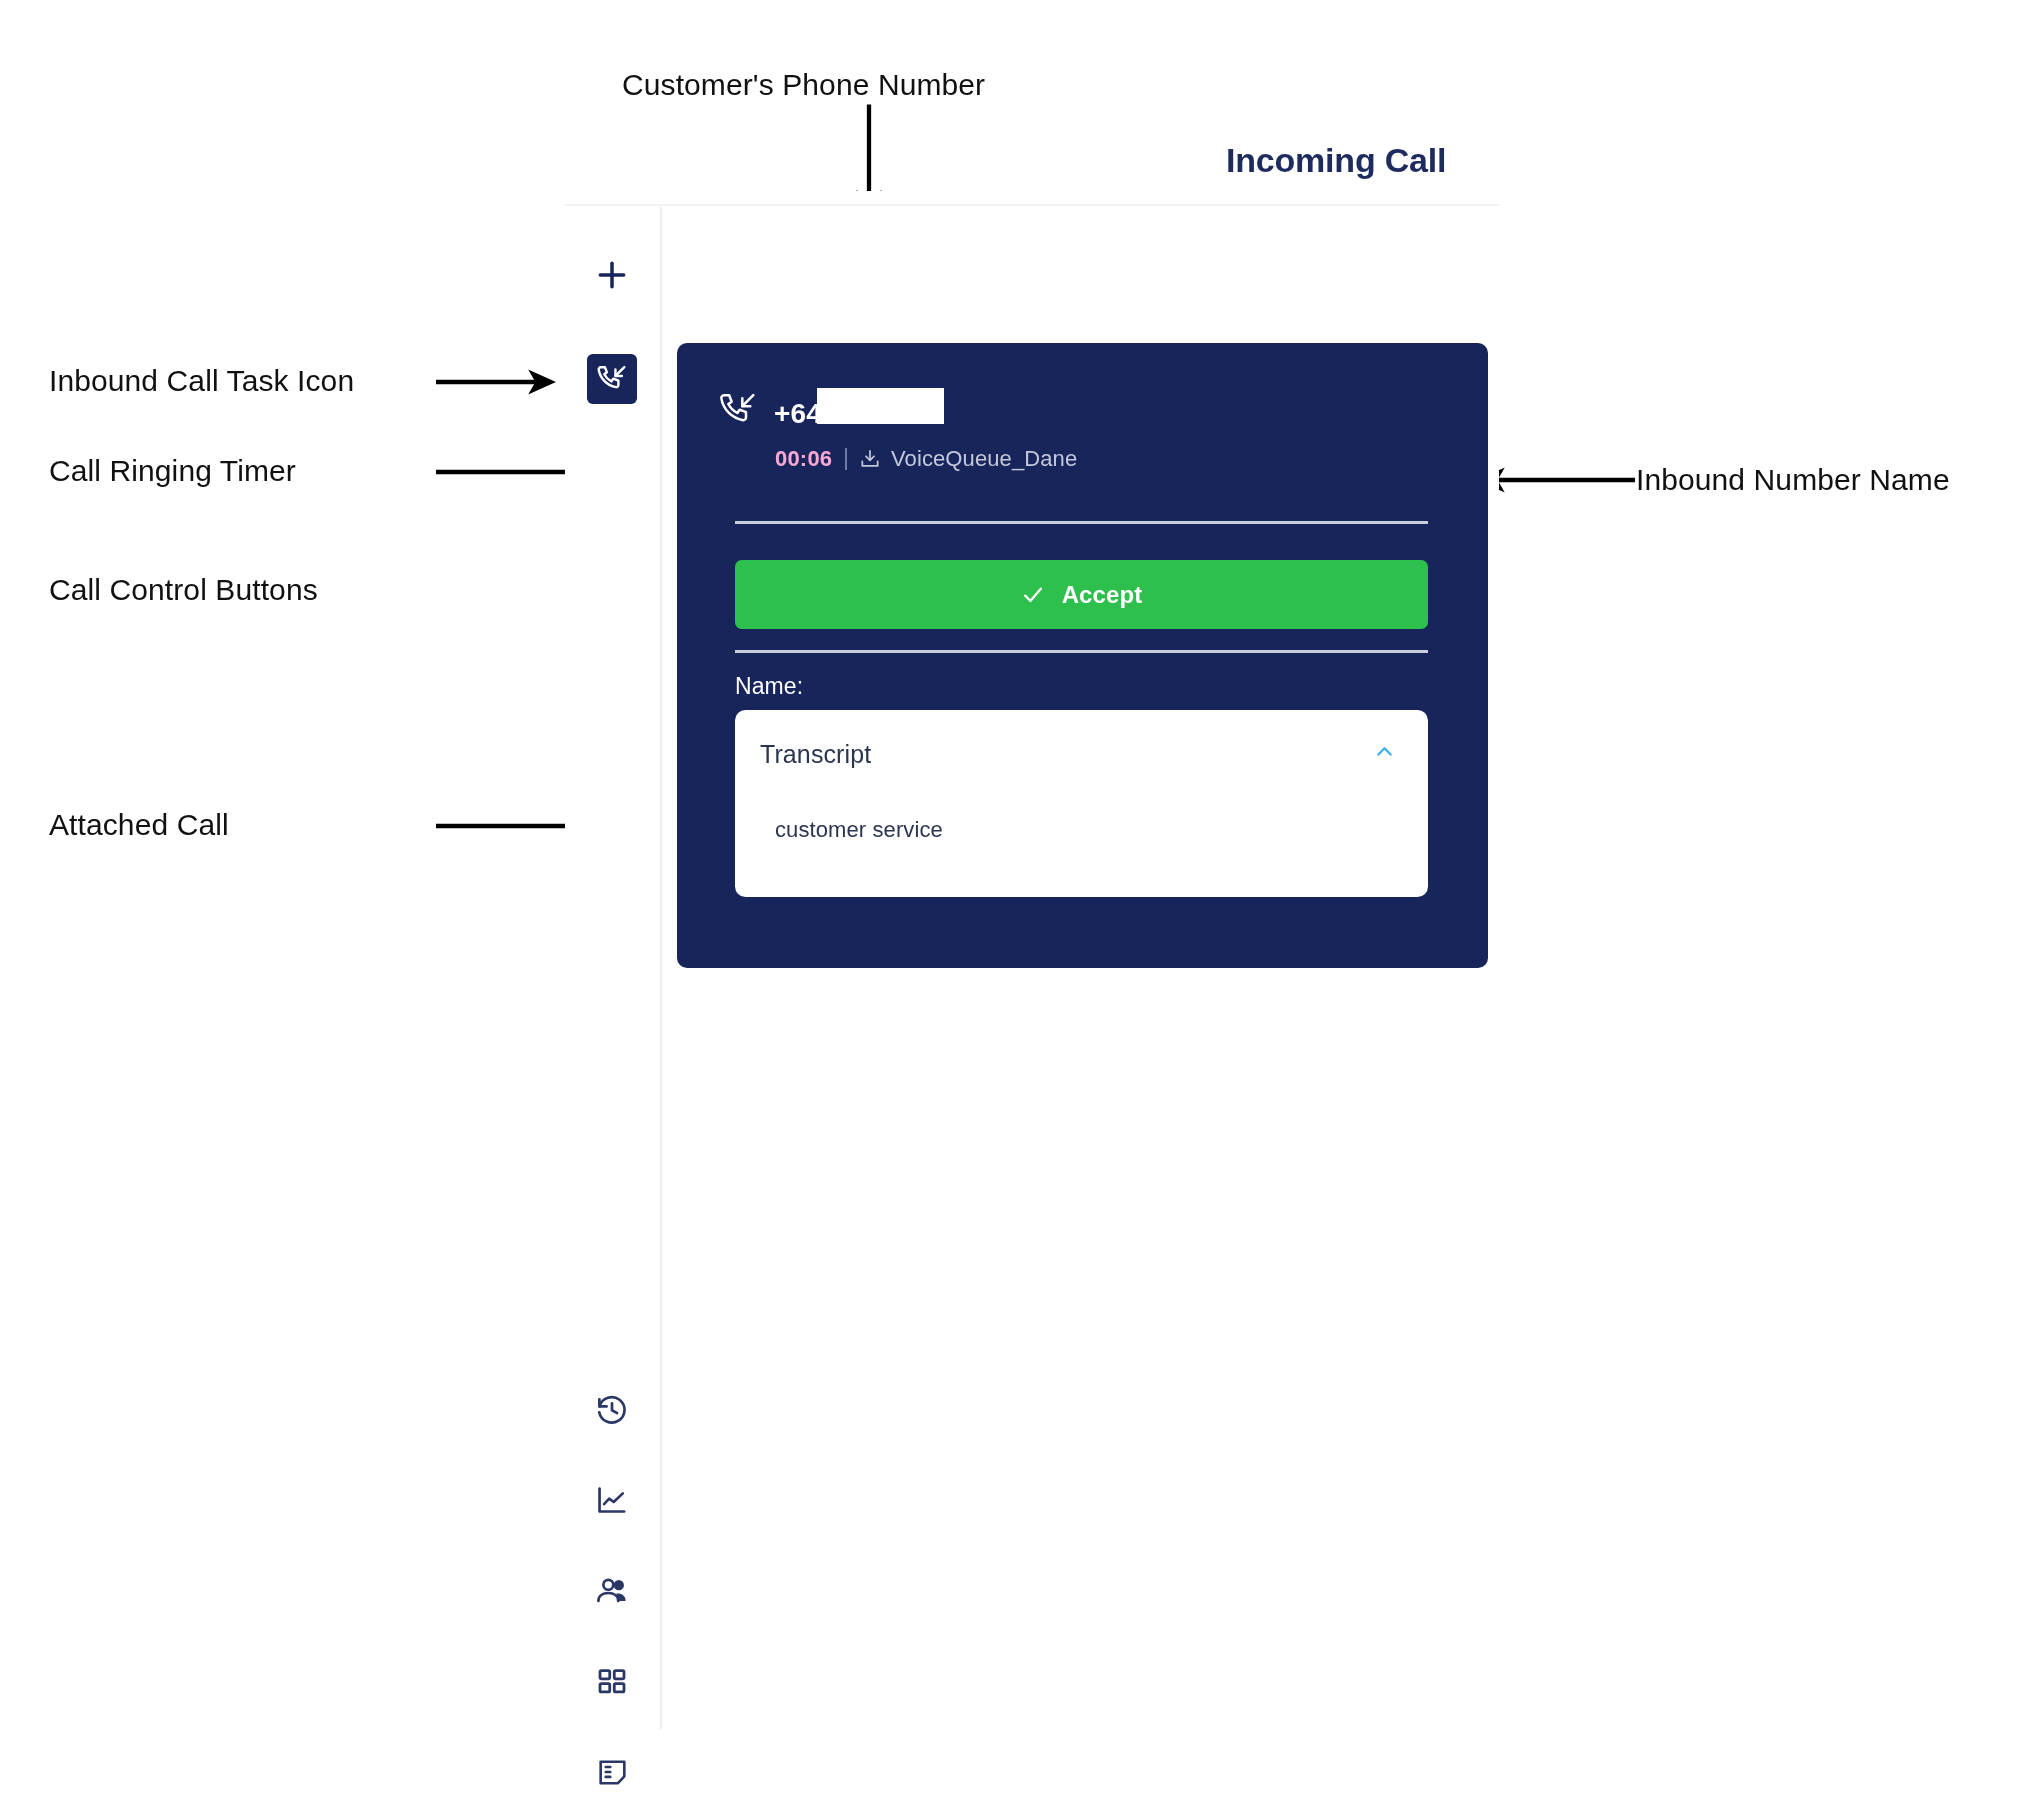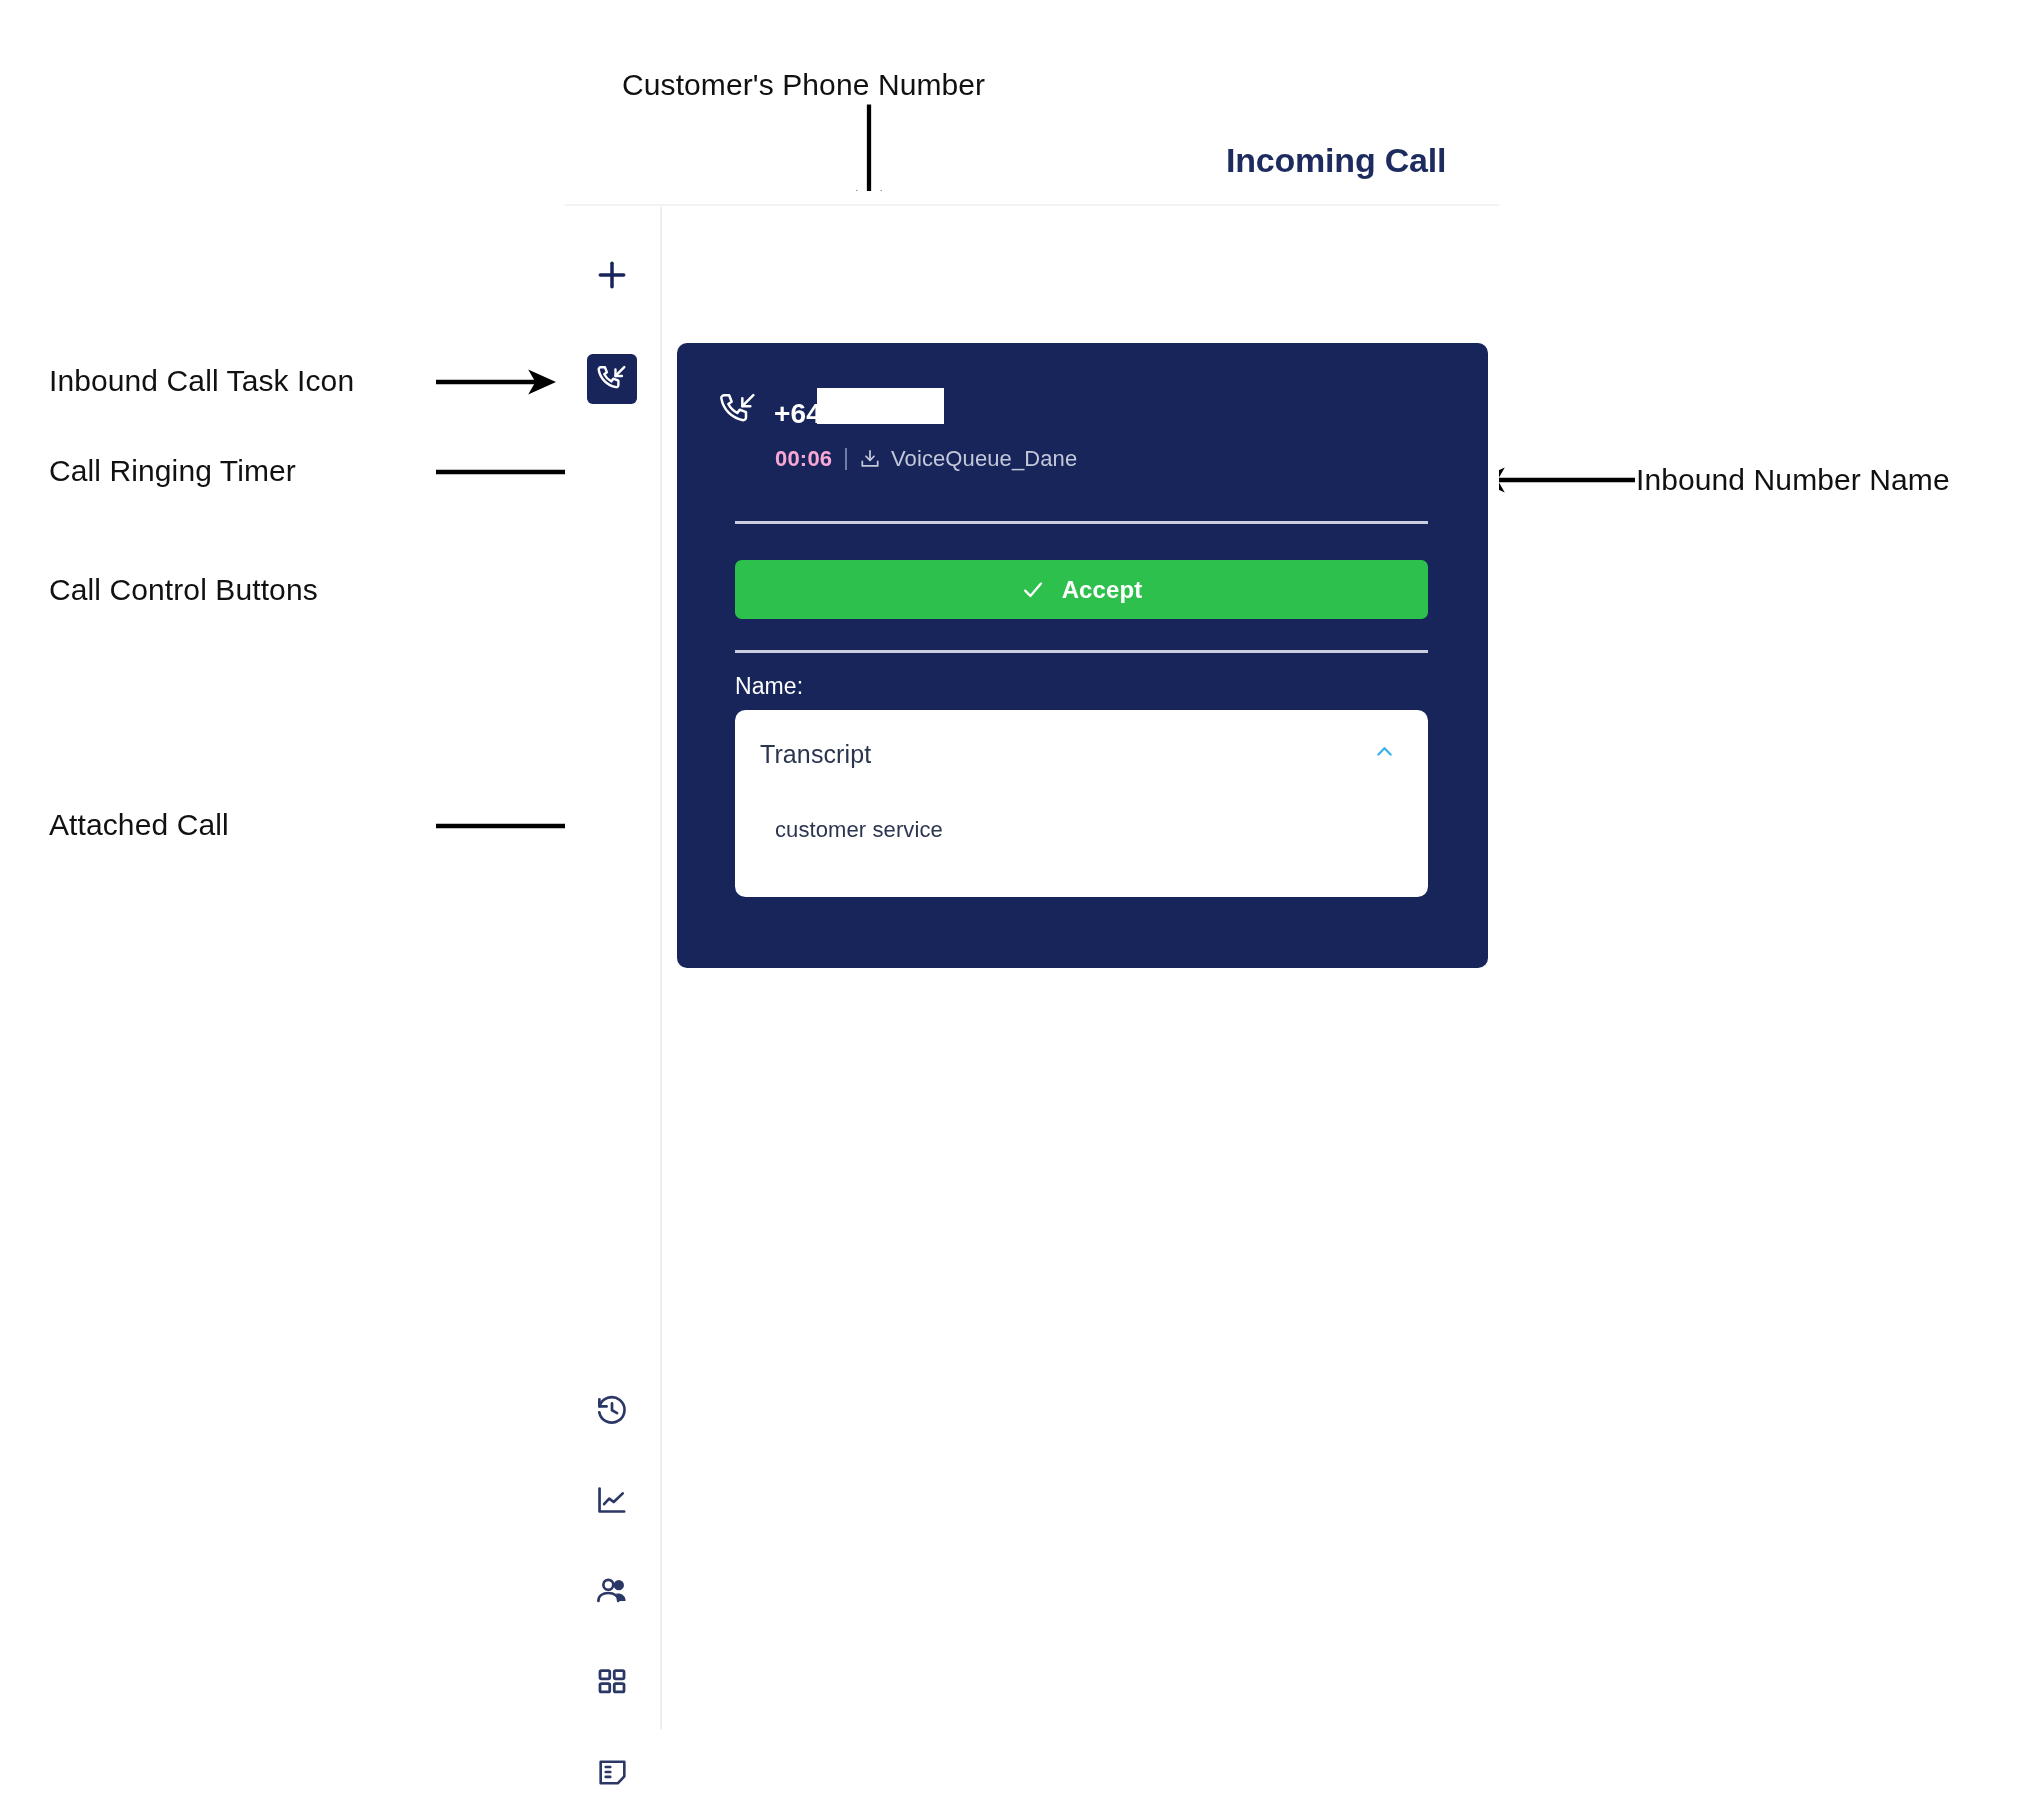--- a/index.html
+++ b/index.html
@@ -123,21 +123,21 @@
     position: absolute; left: 58px;
     width: 693px; height: 2.9px;
     background: #c9cfdf;
   }
   #divider-top    { top: 520px - 343px; }
   #divider-bottom { top: 650px - 343px; }
 
   
   #call-actions {
     position: absolute; left: 58px; top: 217px;
-    width: 693px; height: 59px;
+    width: 693px; height: 69px;
     display: flex; gap: 35px;
   }
   .call-btn {
     flex: 1 1 0;
     display: flex; align-items: center; justify-content: center;
     border-radius: 6.7px;
     color: #ffffff;
     font-size: 24px; font-weight: 700;
     letter-spacing: 0.1px;
     gap: 17px;

